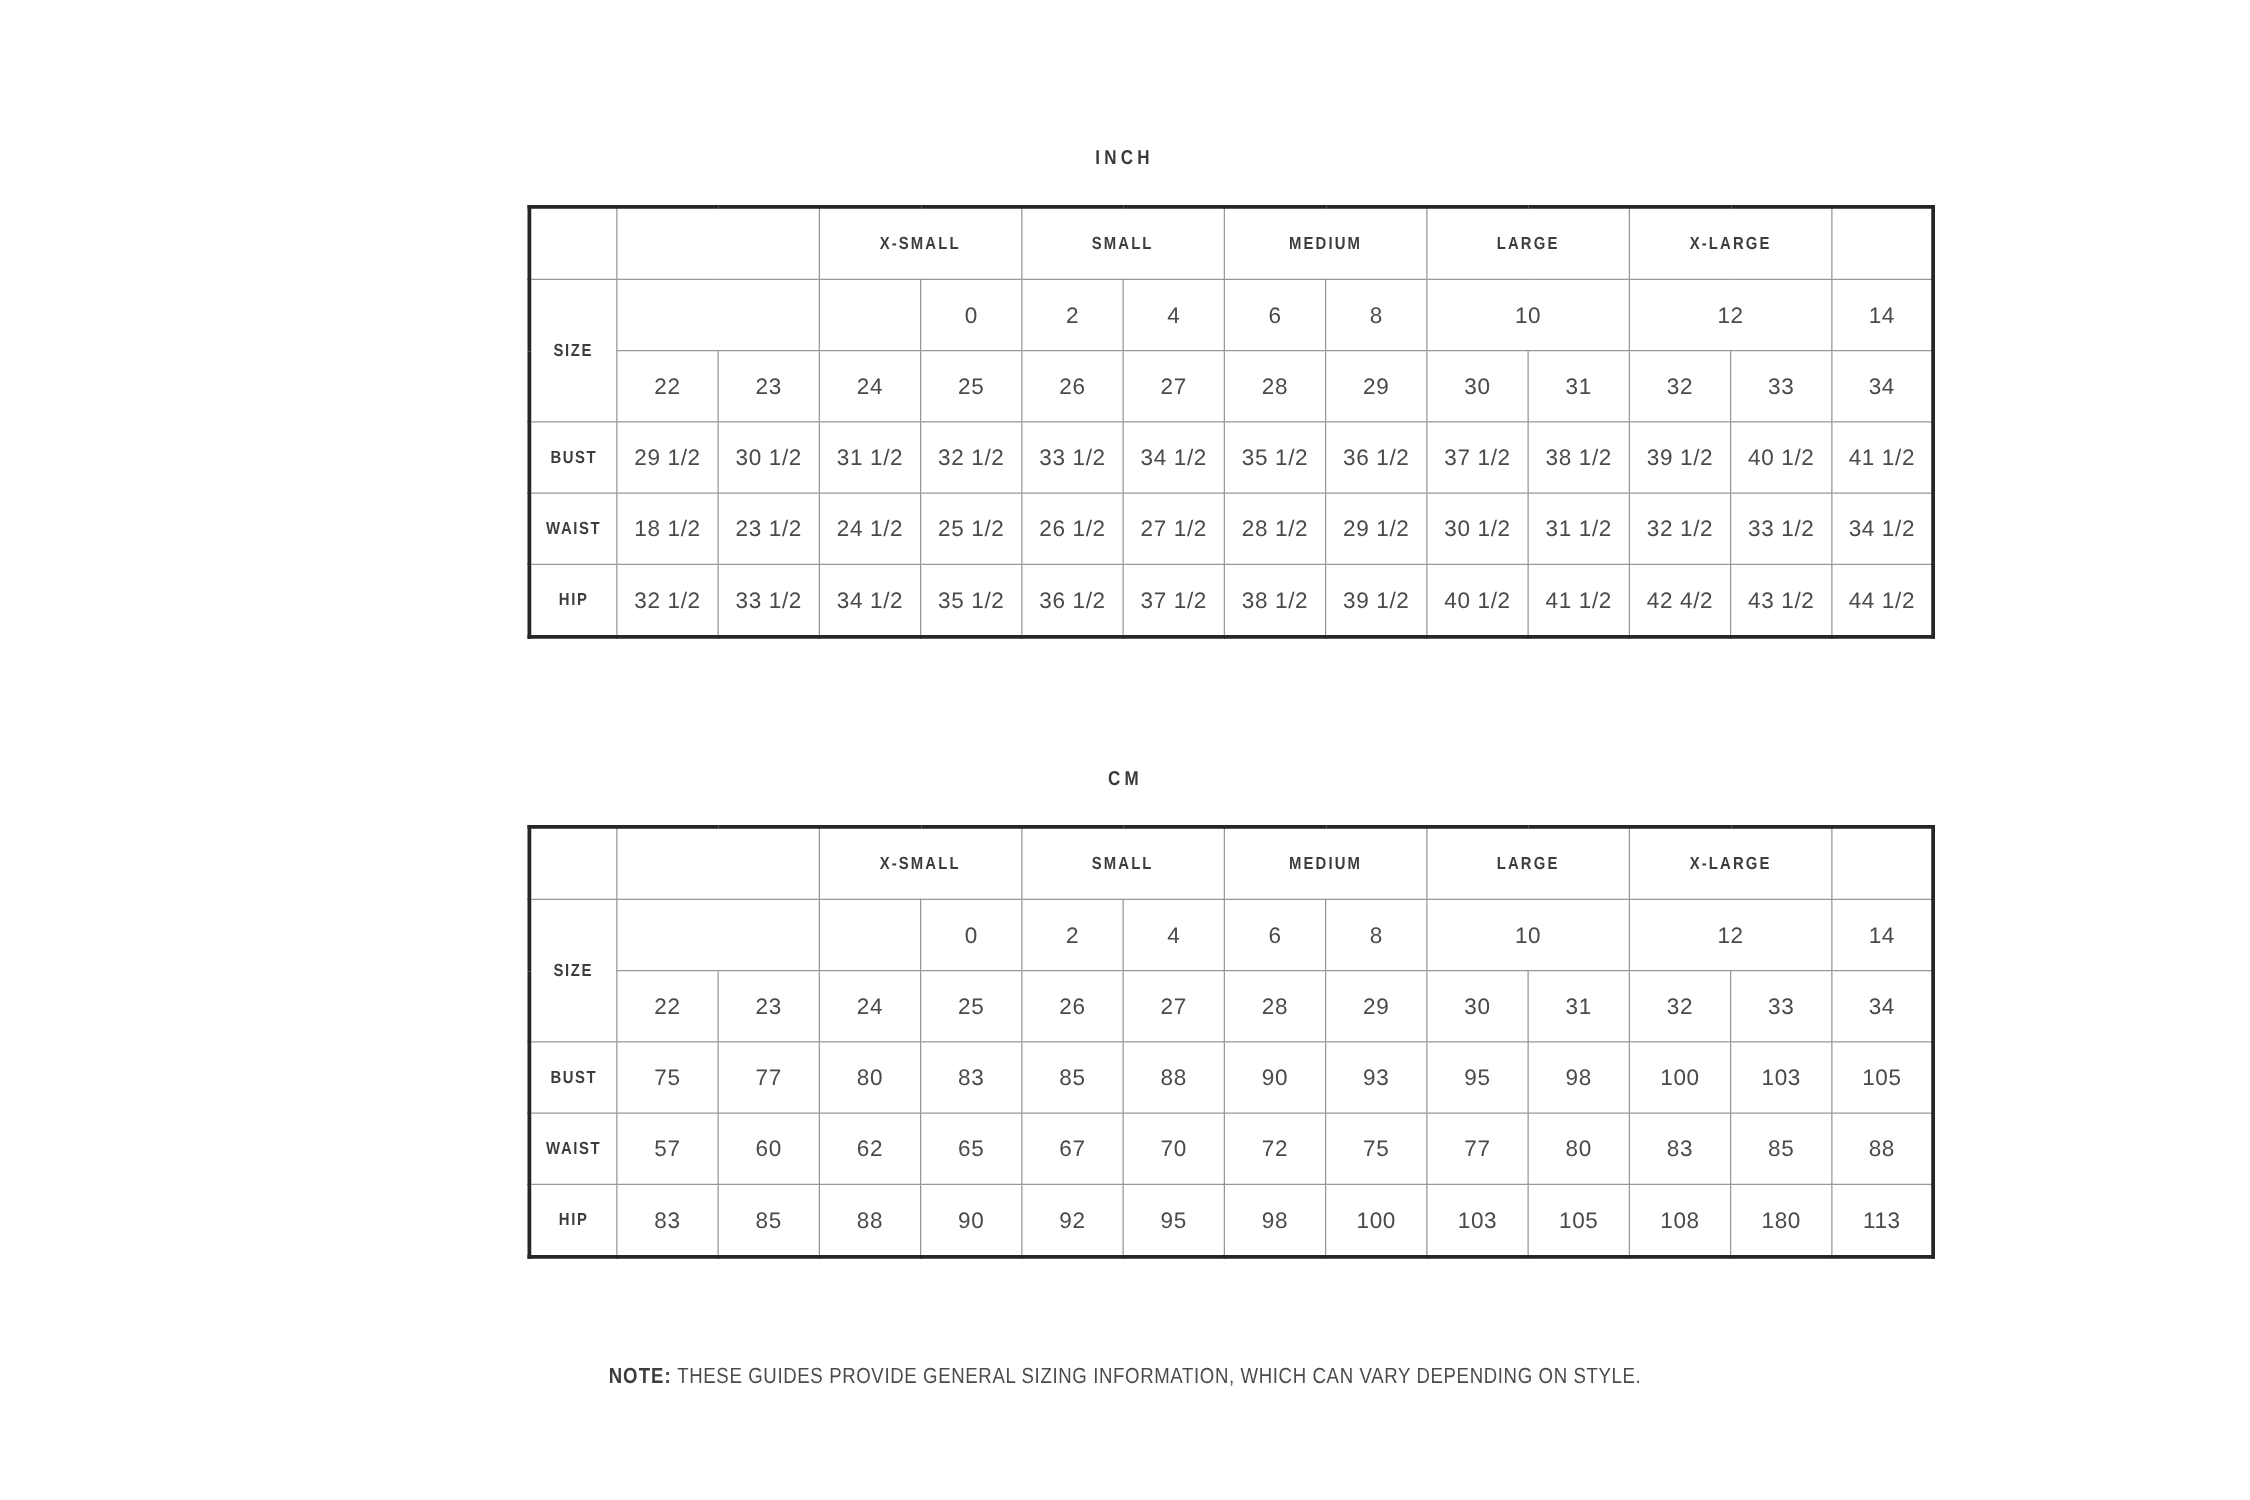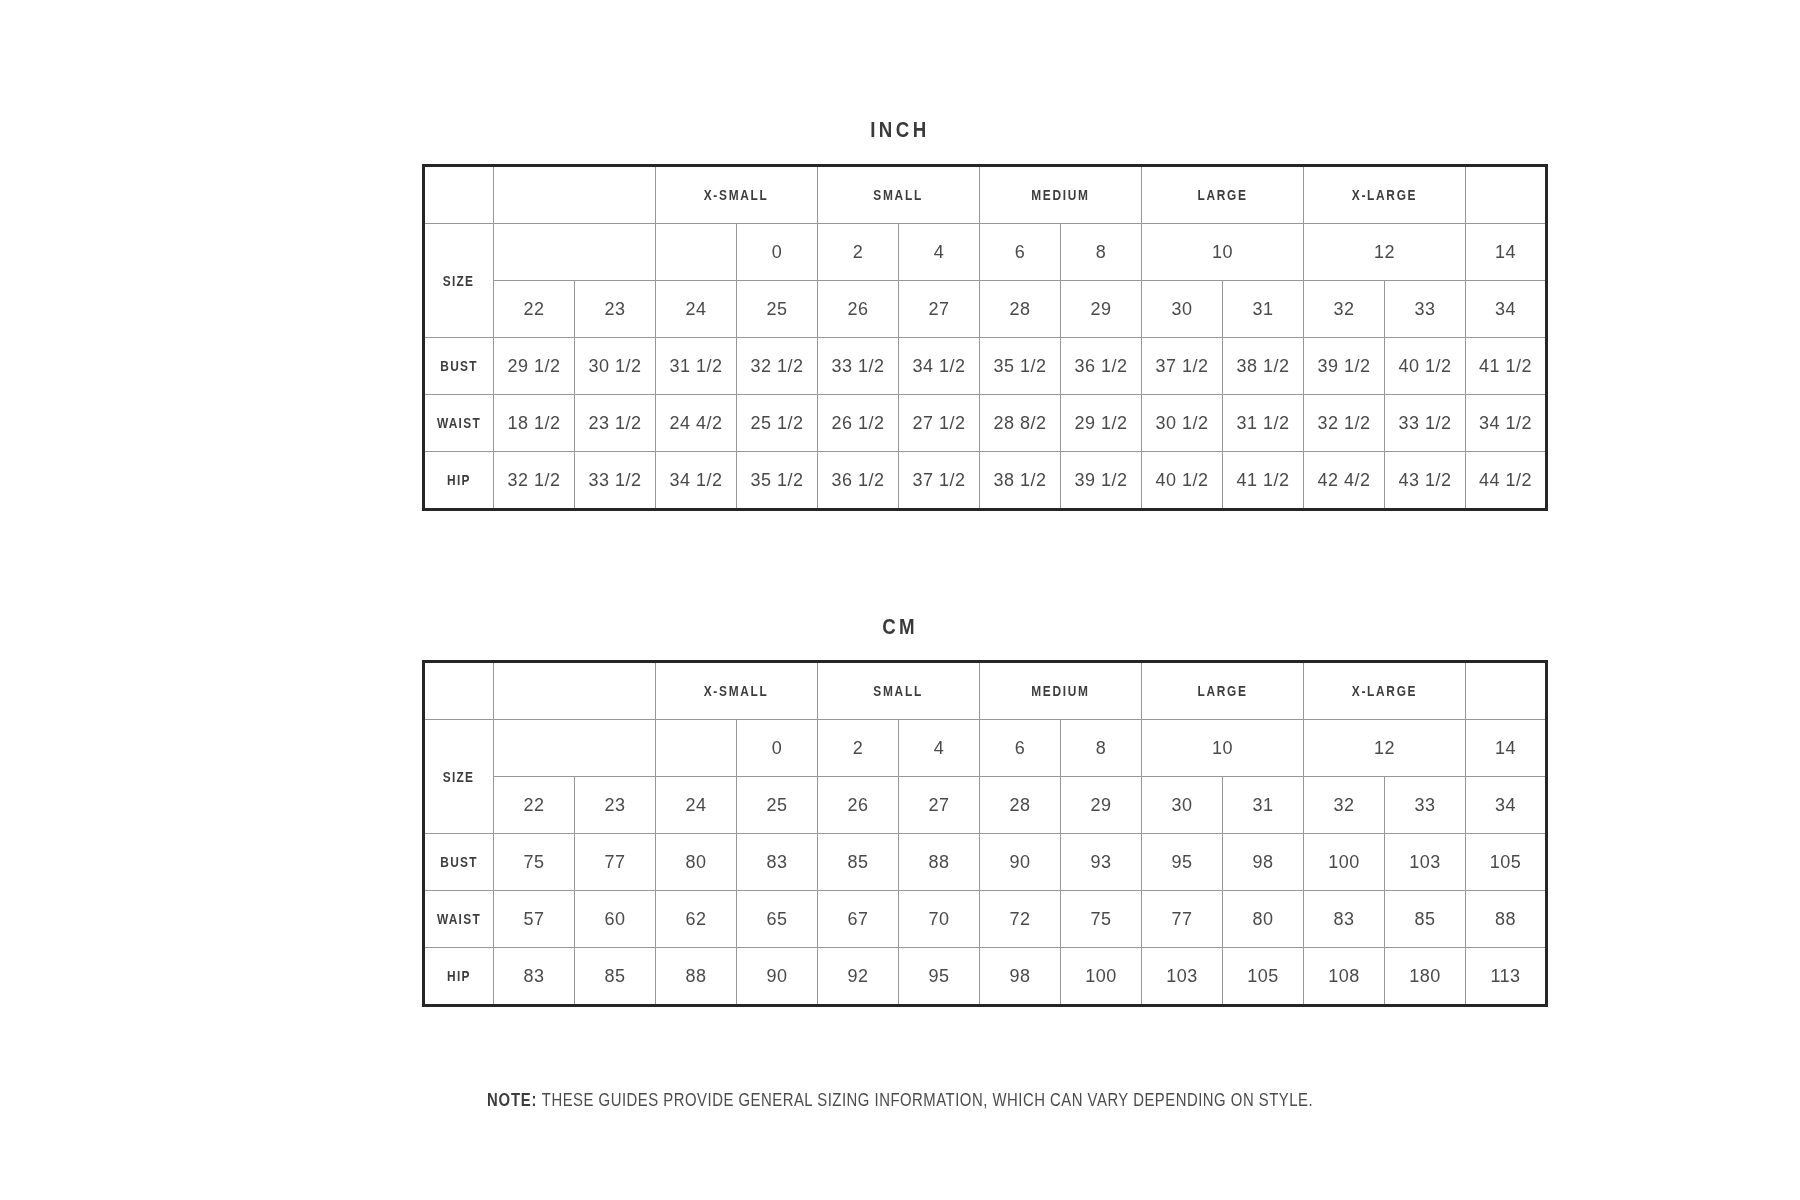--- a/index.html
+++ b/index.html
@@ -6,21 +6,21 @@
   body {
     width: 1800px; height: 1200px;
     background: #ffffff;
     font-family: "Liberation Sans", sans-serif;
     position: relative;
     overflow: hidden;
   }
   .unit-title {
     position: absolute; left: 0; width: 1800px;
     margin: 0; text-align: center;
-    font-size: 22px; font-weight: bold; color: #3a3a3a;
+    font-size: 16px; font-weight: bold; color: #3a3a3a;
     letter-spacing: 4px; line-height: 1;
   }
   #inch-title { top: 119px; }
   #cm-title   { top: 616px; }
 
   .table-wrap { position: absolute; left: 422px; }
   #inch-table-wrap { top: 164px; }
   #cm-table-wrap   { top: 660px; }
 
   table.size-table {
@@ -138,25 +138,25 @@
             <td><span class="num">37 1/2</span></td>
             <td><span class="num">38 1/2</span></td>
             <td><span class="num">39 1/2</span></td>
             <td><span class="num">40 1/2</span></td>
             <td><span class="num">41 1/2</span></td>
           </tr>
           <tr>
             <td><span class="cond lbl">WAIST</span></td>
             <td><span class="num">18 1/2</span></td>
             <td><span class="num">23 1/2</span></td>
-            <td><span class="num">24 4/2</span></td>
+            <td><span class="num">24 1/2</span></td>
             <td><span class="num">25 1/2</span></td>
             <td><span class="num">26 1/2</span></td>
             <td><span class="num">27 1/2</span></td>
-            <td><span class="num">28 8/2</span></td>
+            <td><span class="num">28 1/2</span></td>
             <td><span class="num">29 1/2</span></td>
             <td><span class="num">30 1/2</span></td>
             <td><span class="num">31 1/2</span></td>
             <td><span class="num">32 1/2</span></td>
             <td><span class="num">33 1/2</span></td>
             <td><span class="num">34 1/2</span></td>
           </tr>
           <tr>
             <td><span class="cond lbl">HIP</span></td>
             <td><span class="num">32 1/2</span></td>

